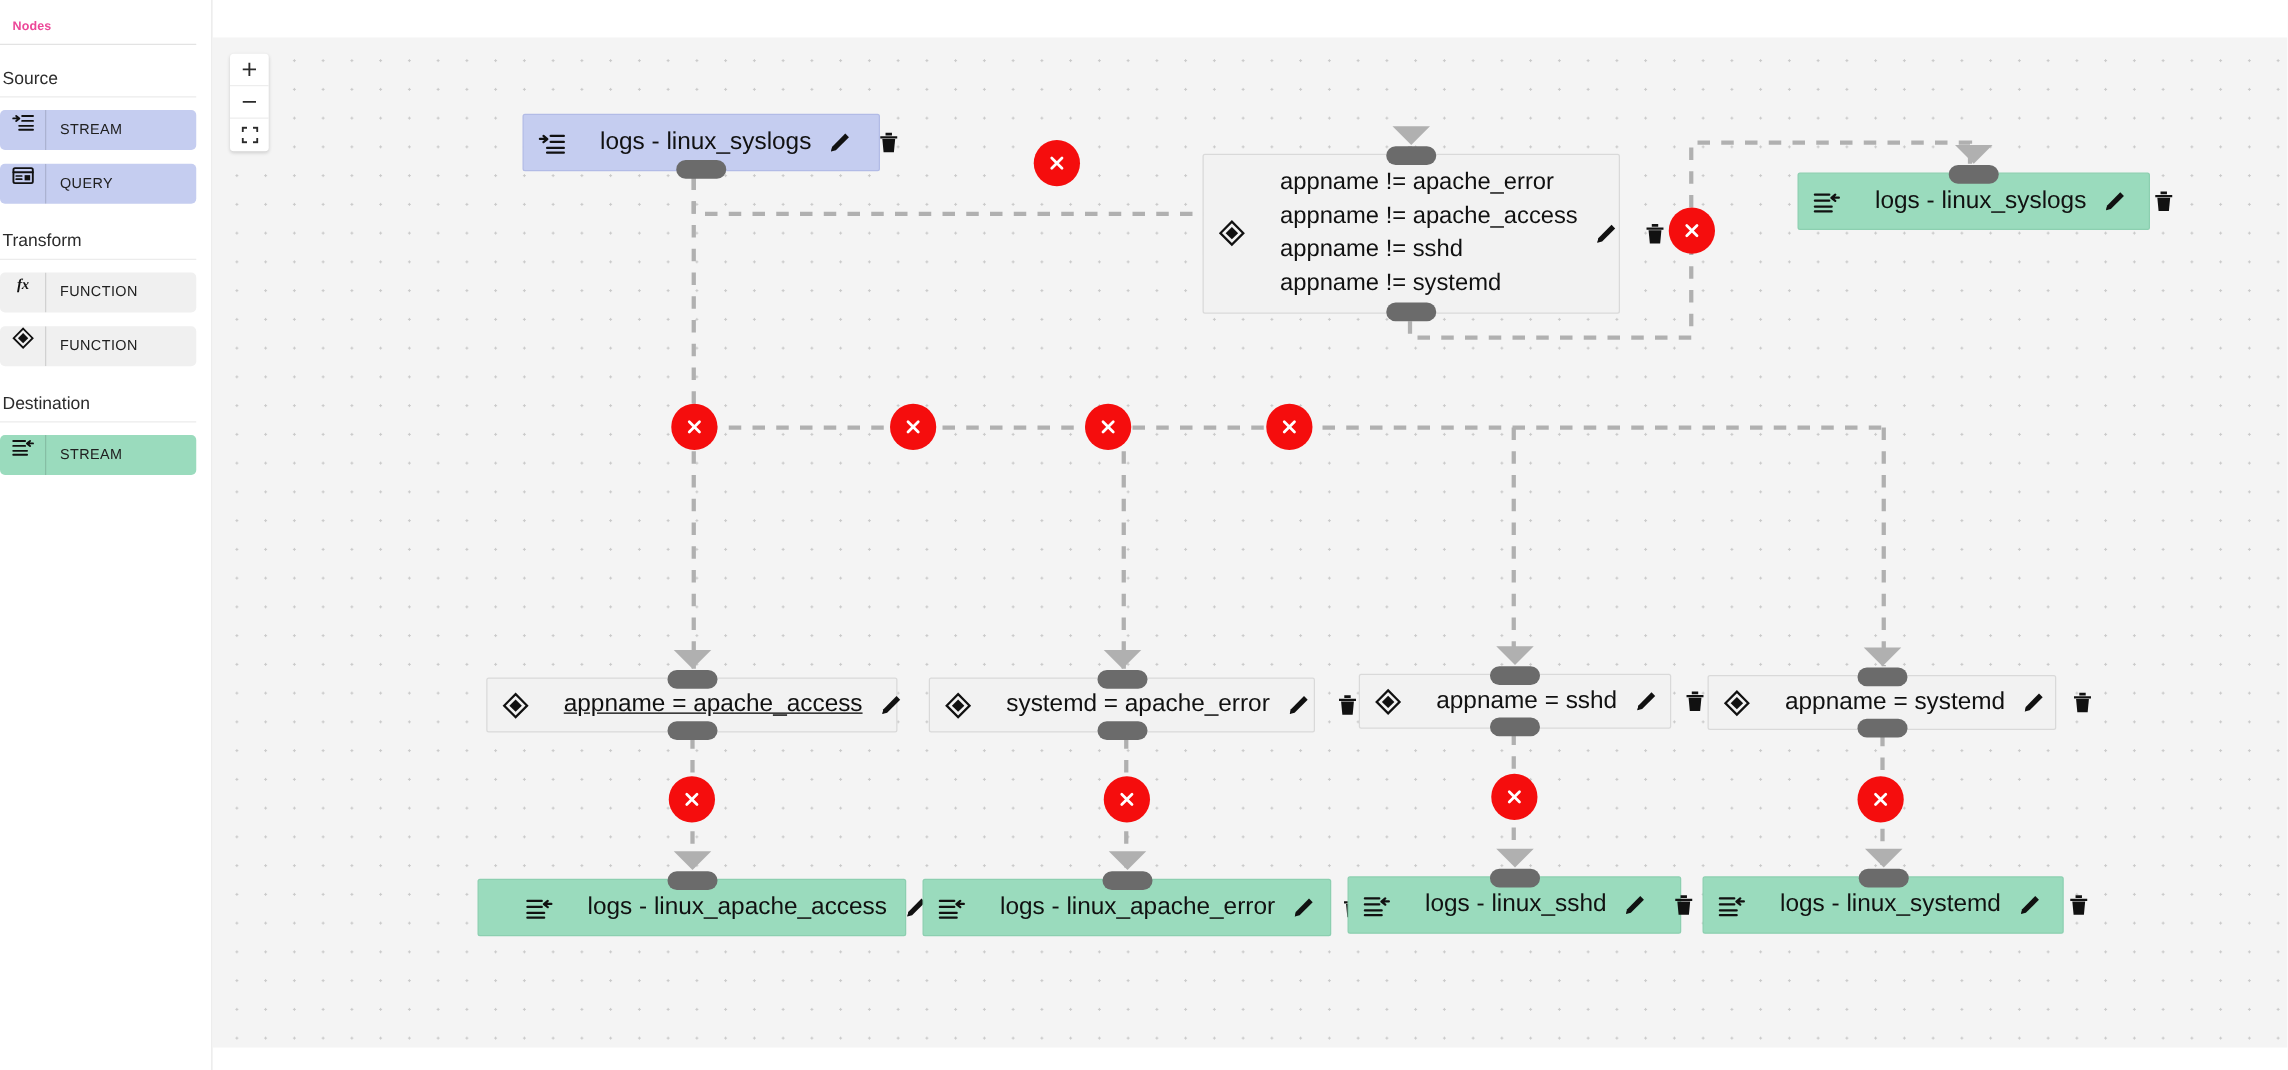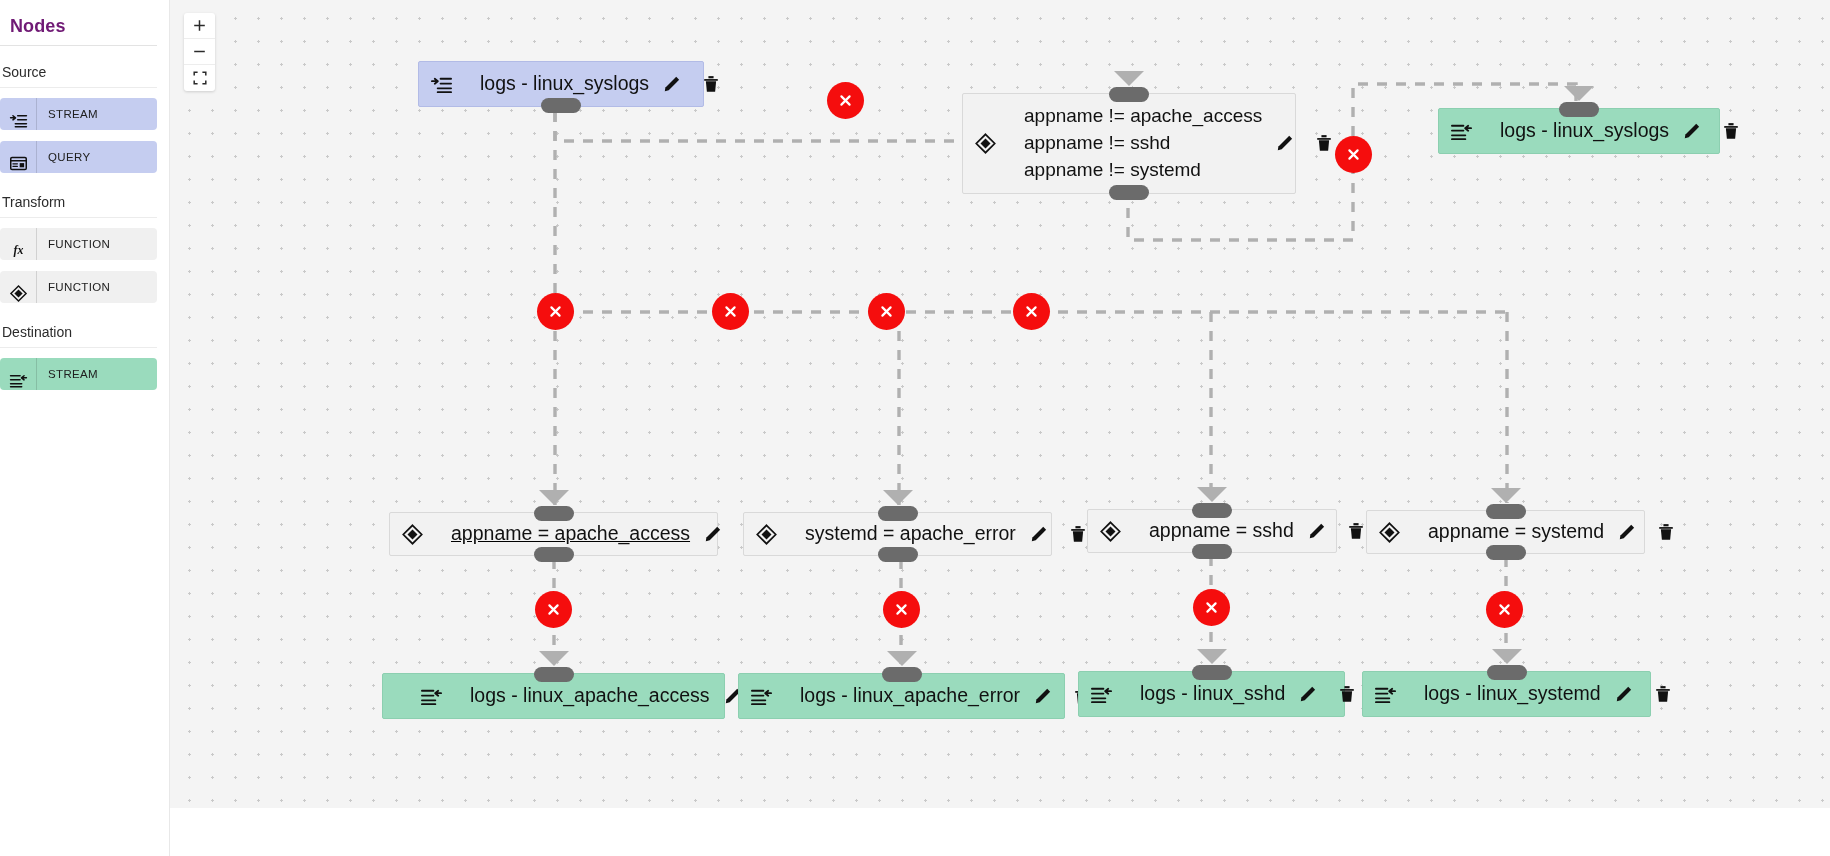--- a/index.html
+++ b/index.html
@@ -14,58 +14,59 @@
   
   #sidebar {
     width: 170px; height: 856px;
     background: #ffffff;
     padding: 10px 12px 0 0;
     flex: 0 0 170px;
     position: relative;
     border-right: 1px solid #e8e8e8;
   }
   .side-title {
-    font-size: 18px; font-weight: bold; color: #701a75;
+    font-size: 10px; font-weight: bold; color: #ec4899;
     padding: 6px 0 8px 10px; letter-spacing: .1px;
   }
   .side-rule { height: 1px; background: #e3e3e3; margin: 0 0 8px 0; }
   .side-group {
     font-size: 14px; color: #2b2b2b; padding: 10px 0 7px 2px;
     font-weight: 400;
   }
   .side-group-rule { height: 1px; background: #ececec; margin-bottom: 10px; }
   .node-chip {
     display: flex; align-items: center;
     height: 32px; border-radius: 4px;
     margin-bottom: 11px; cursor: grab;
     overflow: hidden;
     user-select: none;
   }
   .node-chip .chip-ico {
     width: 36px; height: 32px;
-    display: flex; align-items: flex-end; justify-content: center;
+    display: flex; align-items: flex-start; justify-content: center;
     flex: 0 0 36px;
   }
   .node-chip .chip-div { width: 1px; height: 32px; background: rgba(0,0,0,.13); }
   .node-chip .chip-lbl {
     font-size: 11.5px; letter-spacing: .35px; color: #202020;
     padding-left: 11px; white-space: nowrap;
   }
   .chip-source { background: #c5cdf0; }
   .chip-transform { background: #f0f0f0; }
   .chip-dest { background: #9adbbd; }
 
   
   #canvas {
     position: relative; flex: 1 1 auto; height: 808px;
     background-color: #f4f4f4;
     background-image: radial-gradient(#c9c9c9 1.1px, transparent 1.1px);
     background-size: 23px 23px;
     background-position: 8px 7px;
     overflow: hidden;
+    margin-top: 30px;
   }
   #edges-svg { position: absolute; inset: 0; width: 100%; height: 100%; }
 
   
   #zoom-ctrl {
     position: absolute; left: 14px; top: 13px;
     width: 31px; background: #ffffff;
     border-radius: 3px;
     box-shadow: 0 1px 3px rgba(0,0,0,.16);
     z-index: 40;
@@ -283,20 +284,21 @@
           <div class="handle source"></div>
           <div class="n-ico">
             <svg width="23" height="23" viewBox="0 0 24 24">
               <path d="M12 2.4 L21.6 12 L12 21.6 L2.4 12 Z" stroke="#111" stroke-width="1.8" fill="none"></path>
               <path d="M12 6.8 L17.2 12 L12 17.2 L6.8 12 Z" fill="#111"></path>
             </svg>
           </div>
           <div class="n-div"></div>
           <div class="n-body">
             <div class="n-label multi">
+              <div>appname != apache_error</div>
               <div>appname != apache_access</div>
               <div>appname != sshd</div>
               <div>appname != systemd</div>
             </div>
           </div>
           <div class="n-acts">
             <span class="act">
               <svg width="22" height="22" viewBox="0 0 24 24">
                 <path d="M4.2 19.8 L5.2 15.6 L16.6 4.2 L19.8 7.4 L8.4 18.8 Z" fill="#111"></path>
                 <path d="M4.2 19.8 L5.2 15.6 L7.3 17.7 Z" fill="#111"></path>

